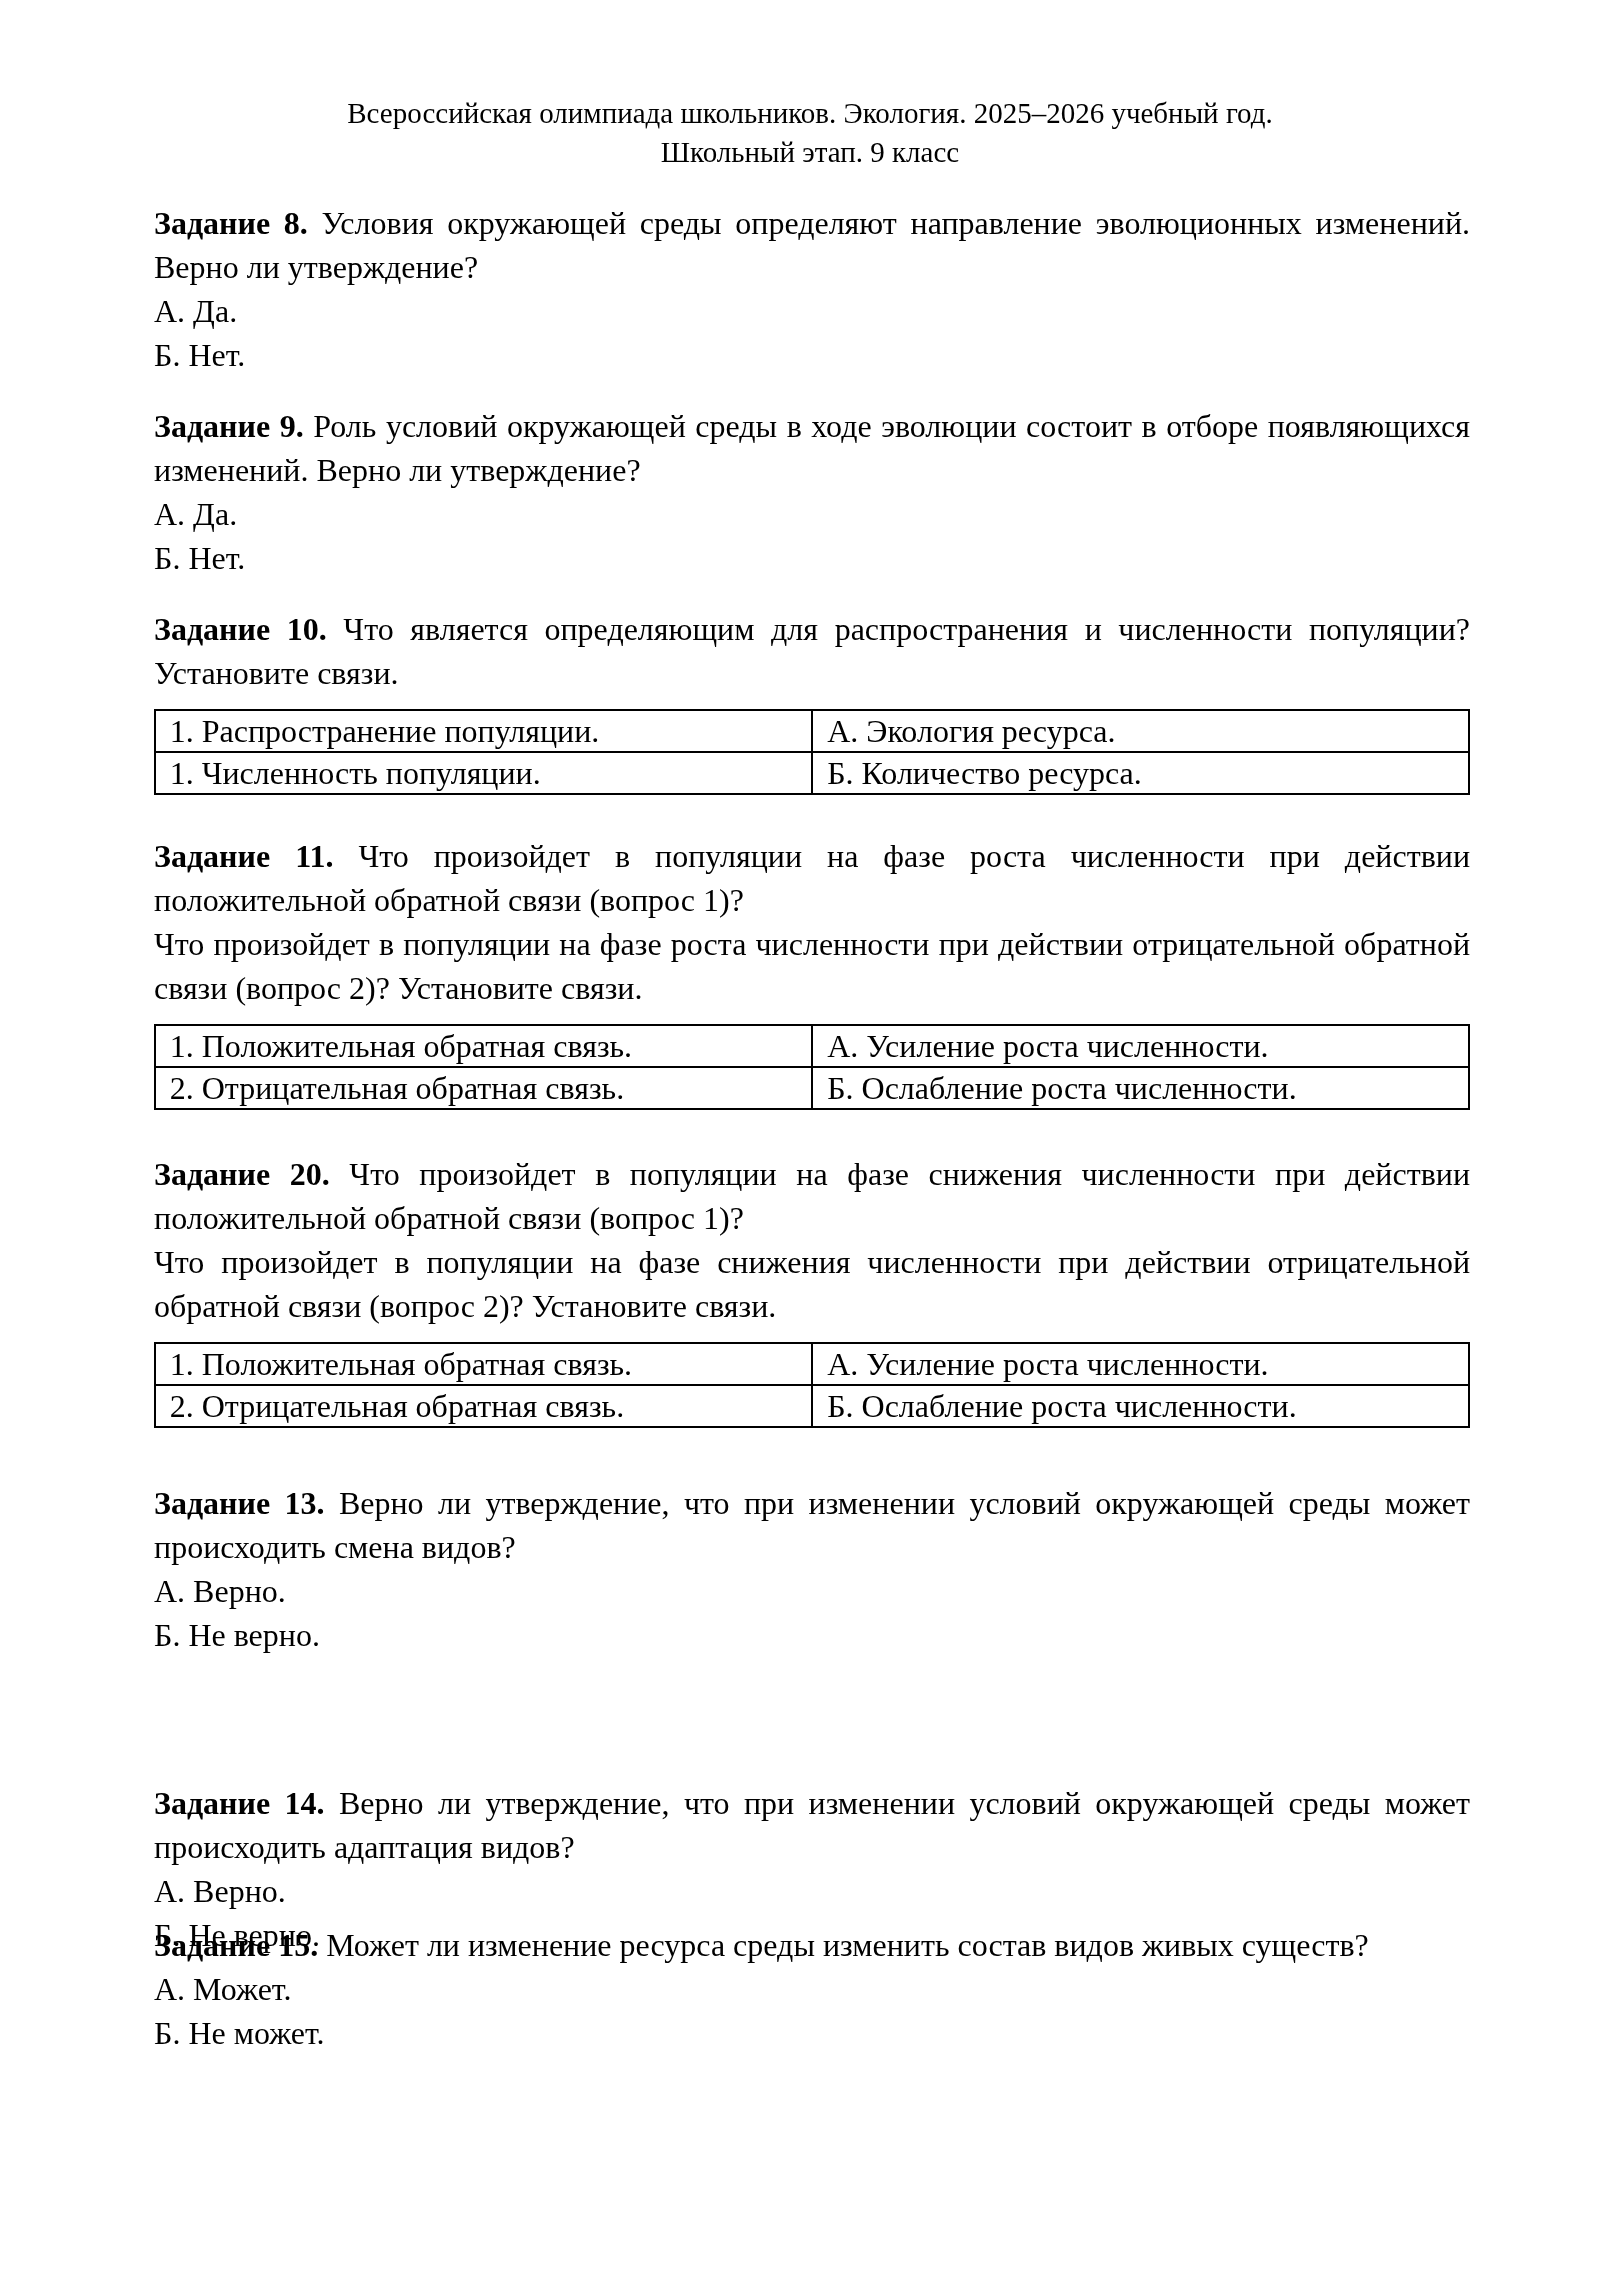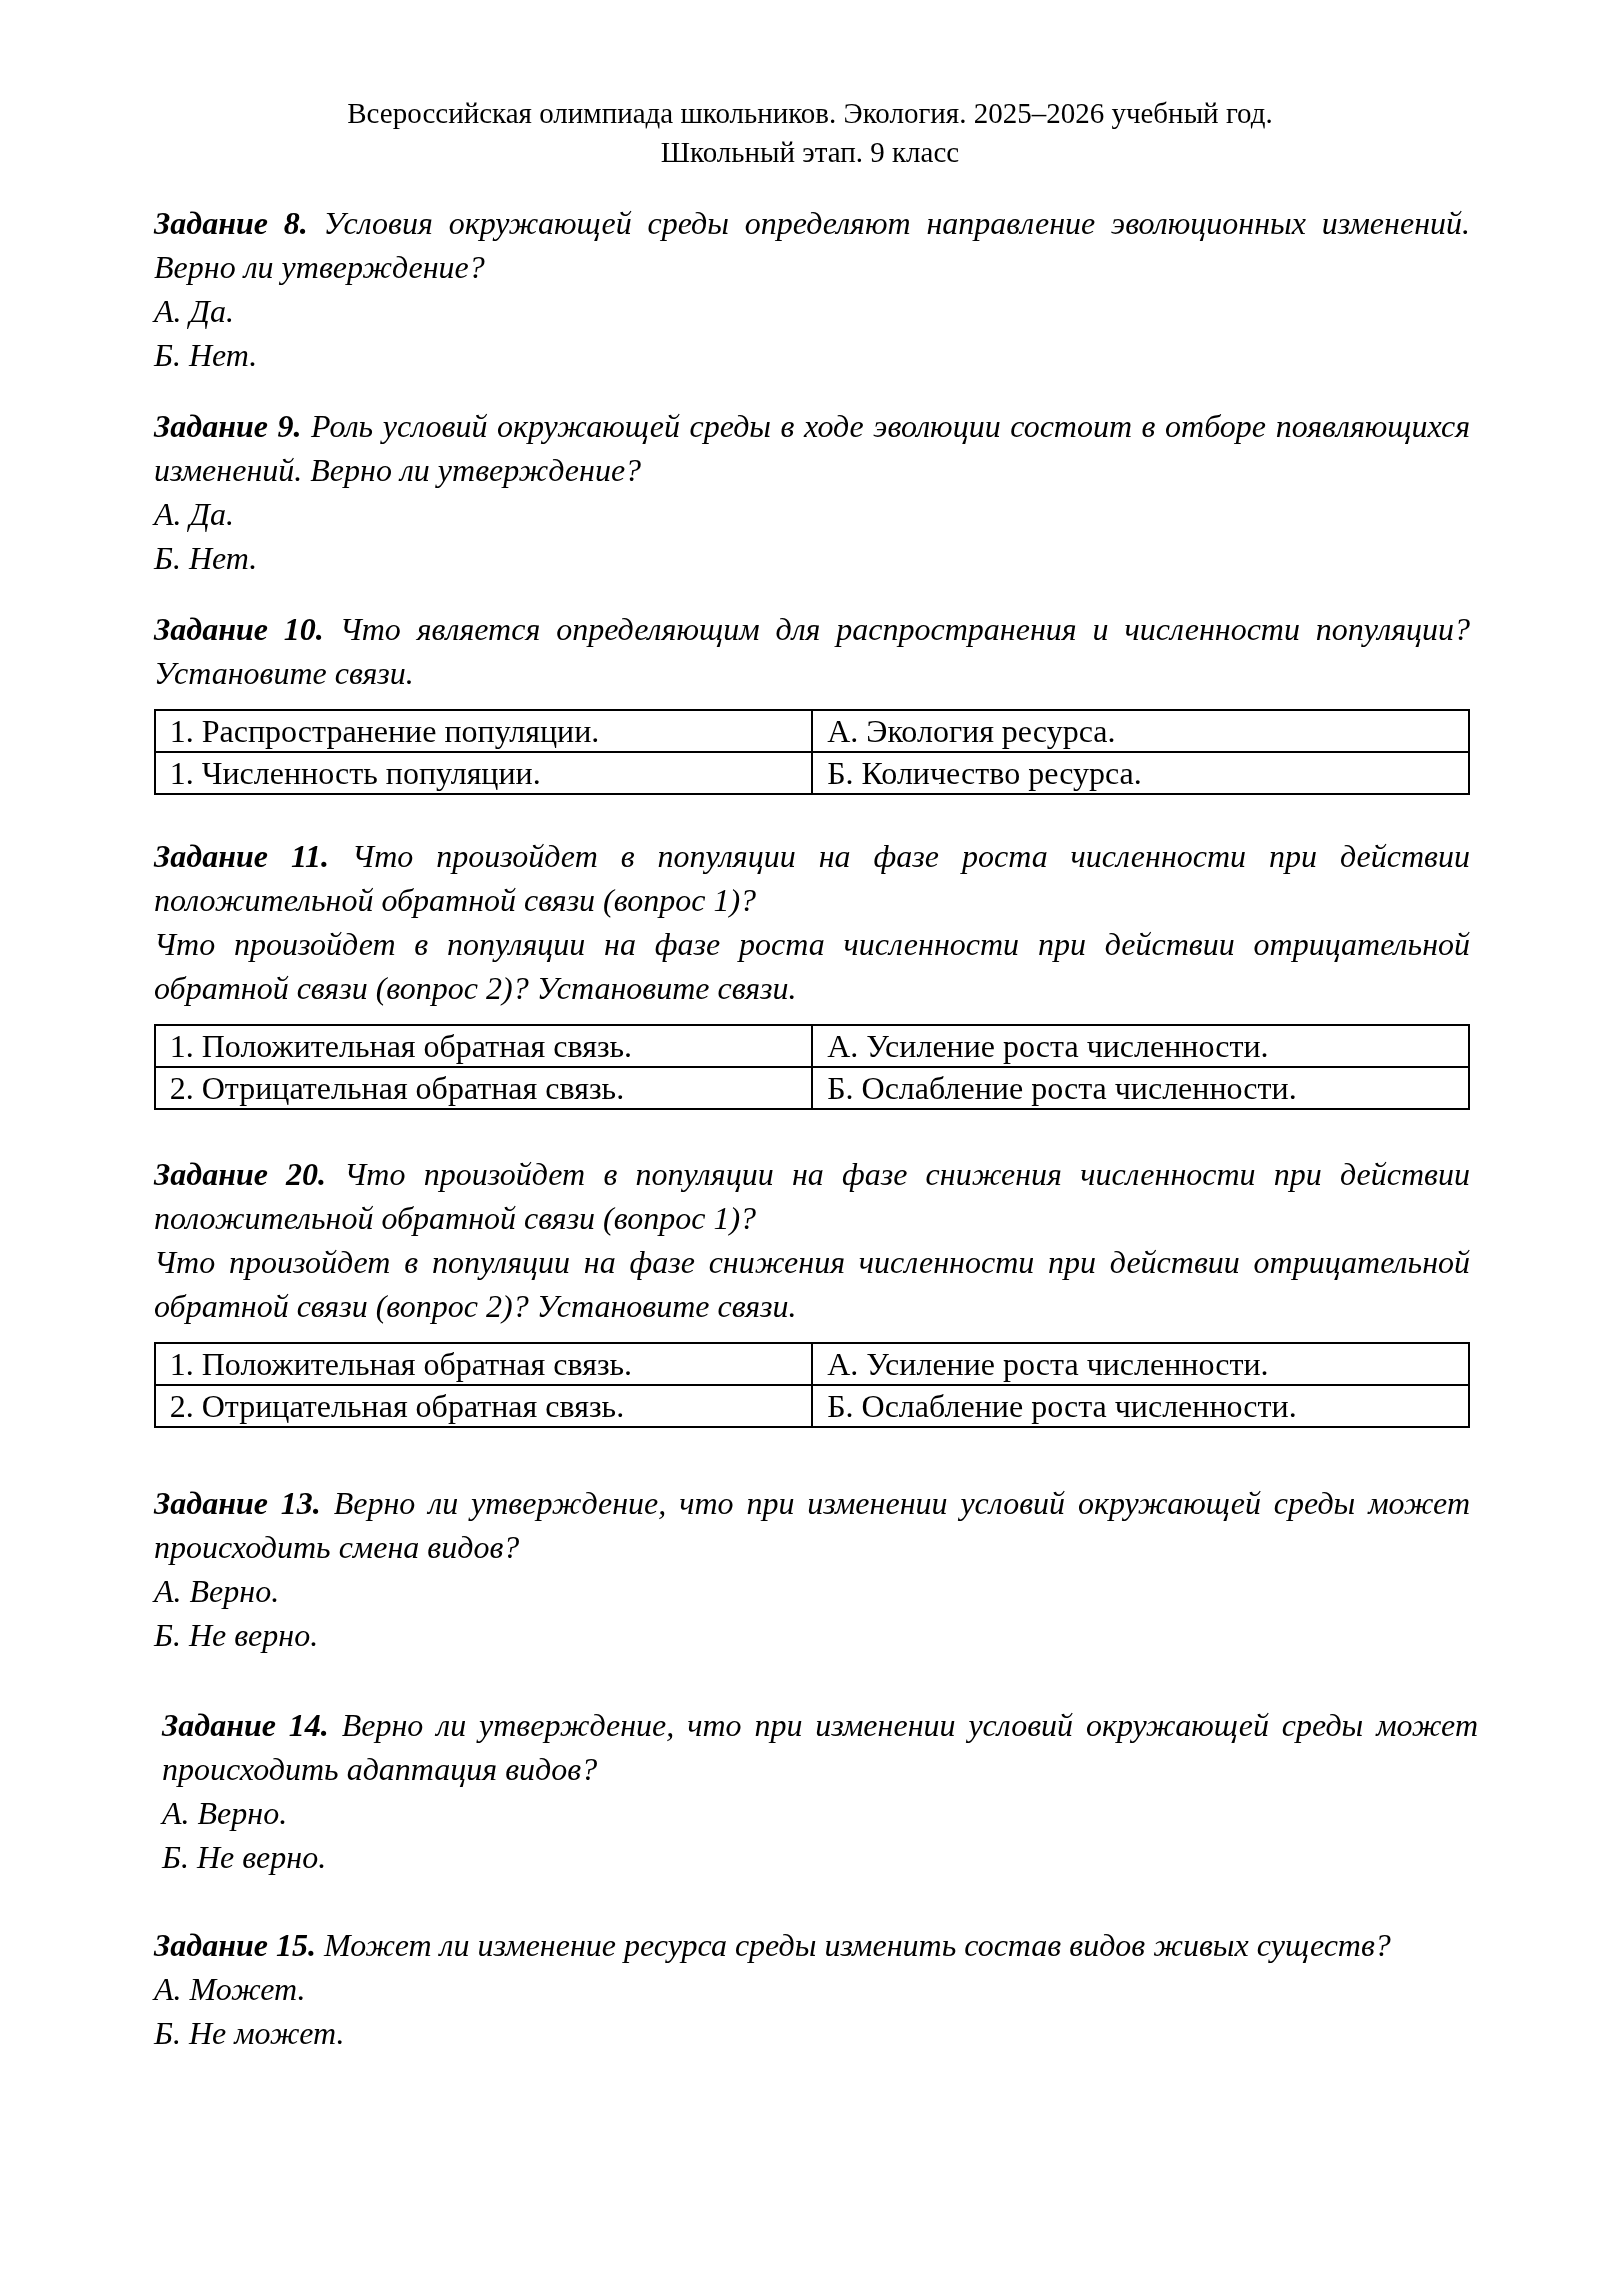--- a/index.html
+++ b/index.html
@@ -28,21 +28,20 @@
       position: absolute;
       left: 154px;
       width: 1316px;
       font-size: 32px;
       line-height: 44px;
     }
     .task p {
       margin: 0;
       text-align: justify;
       text-align-last: left;
-      font-style: italic;
     }
     .task .num {
       font-weight: bold;
     }
     .answer {
       margin: 0;
     }
     table.match {
       border-collapse: collapse;
       width: 1316px;
@@ -130,21 +129,21 @@
   </tbody>
     </table>
 </div>
 
 <div class="task" style="top:1481px;">
   <p><span class="num">Задание 13.</span><span> Верно ли утверждение, что при изменении условий окружающей среды может происходить смена видов?</span></p>
   <p class="answer">А. Верно.</p>
   <p class="answer">Б. Не верно.</p>
 </div>
 
-<div class="task" style="top:1703px;margin-left:8px;">
+<div class="task" style="top:1781px;">
   <p><span class="num">Задание 14.</span><span> Верно ли утверждение, что при изменении условий окружающей среды может происходить адаптация видов?</span></p>
   <p class="answer">А. Верно.</p>
   <p class="answer">Б. Не верно.</p>
 </div>
 
 <div class="task" style="top:1923px;">
   <p><span class="num">Задание 15.</span><span> Может ли изменение ресурса среды изменить состав видов живых существ?</span></p>
   <p class="answer">А. Может.</p>
   <p class="answer">Б. Не может.</p>
 </div>

